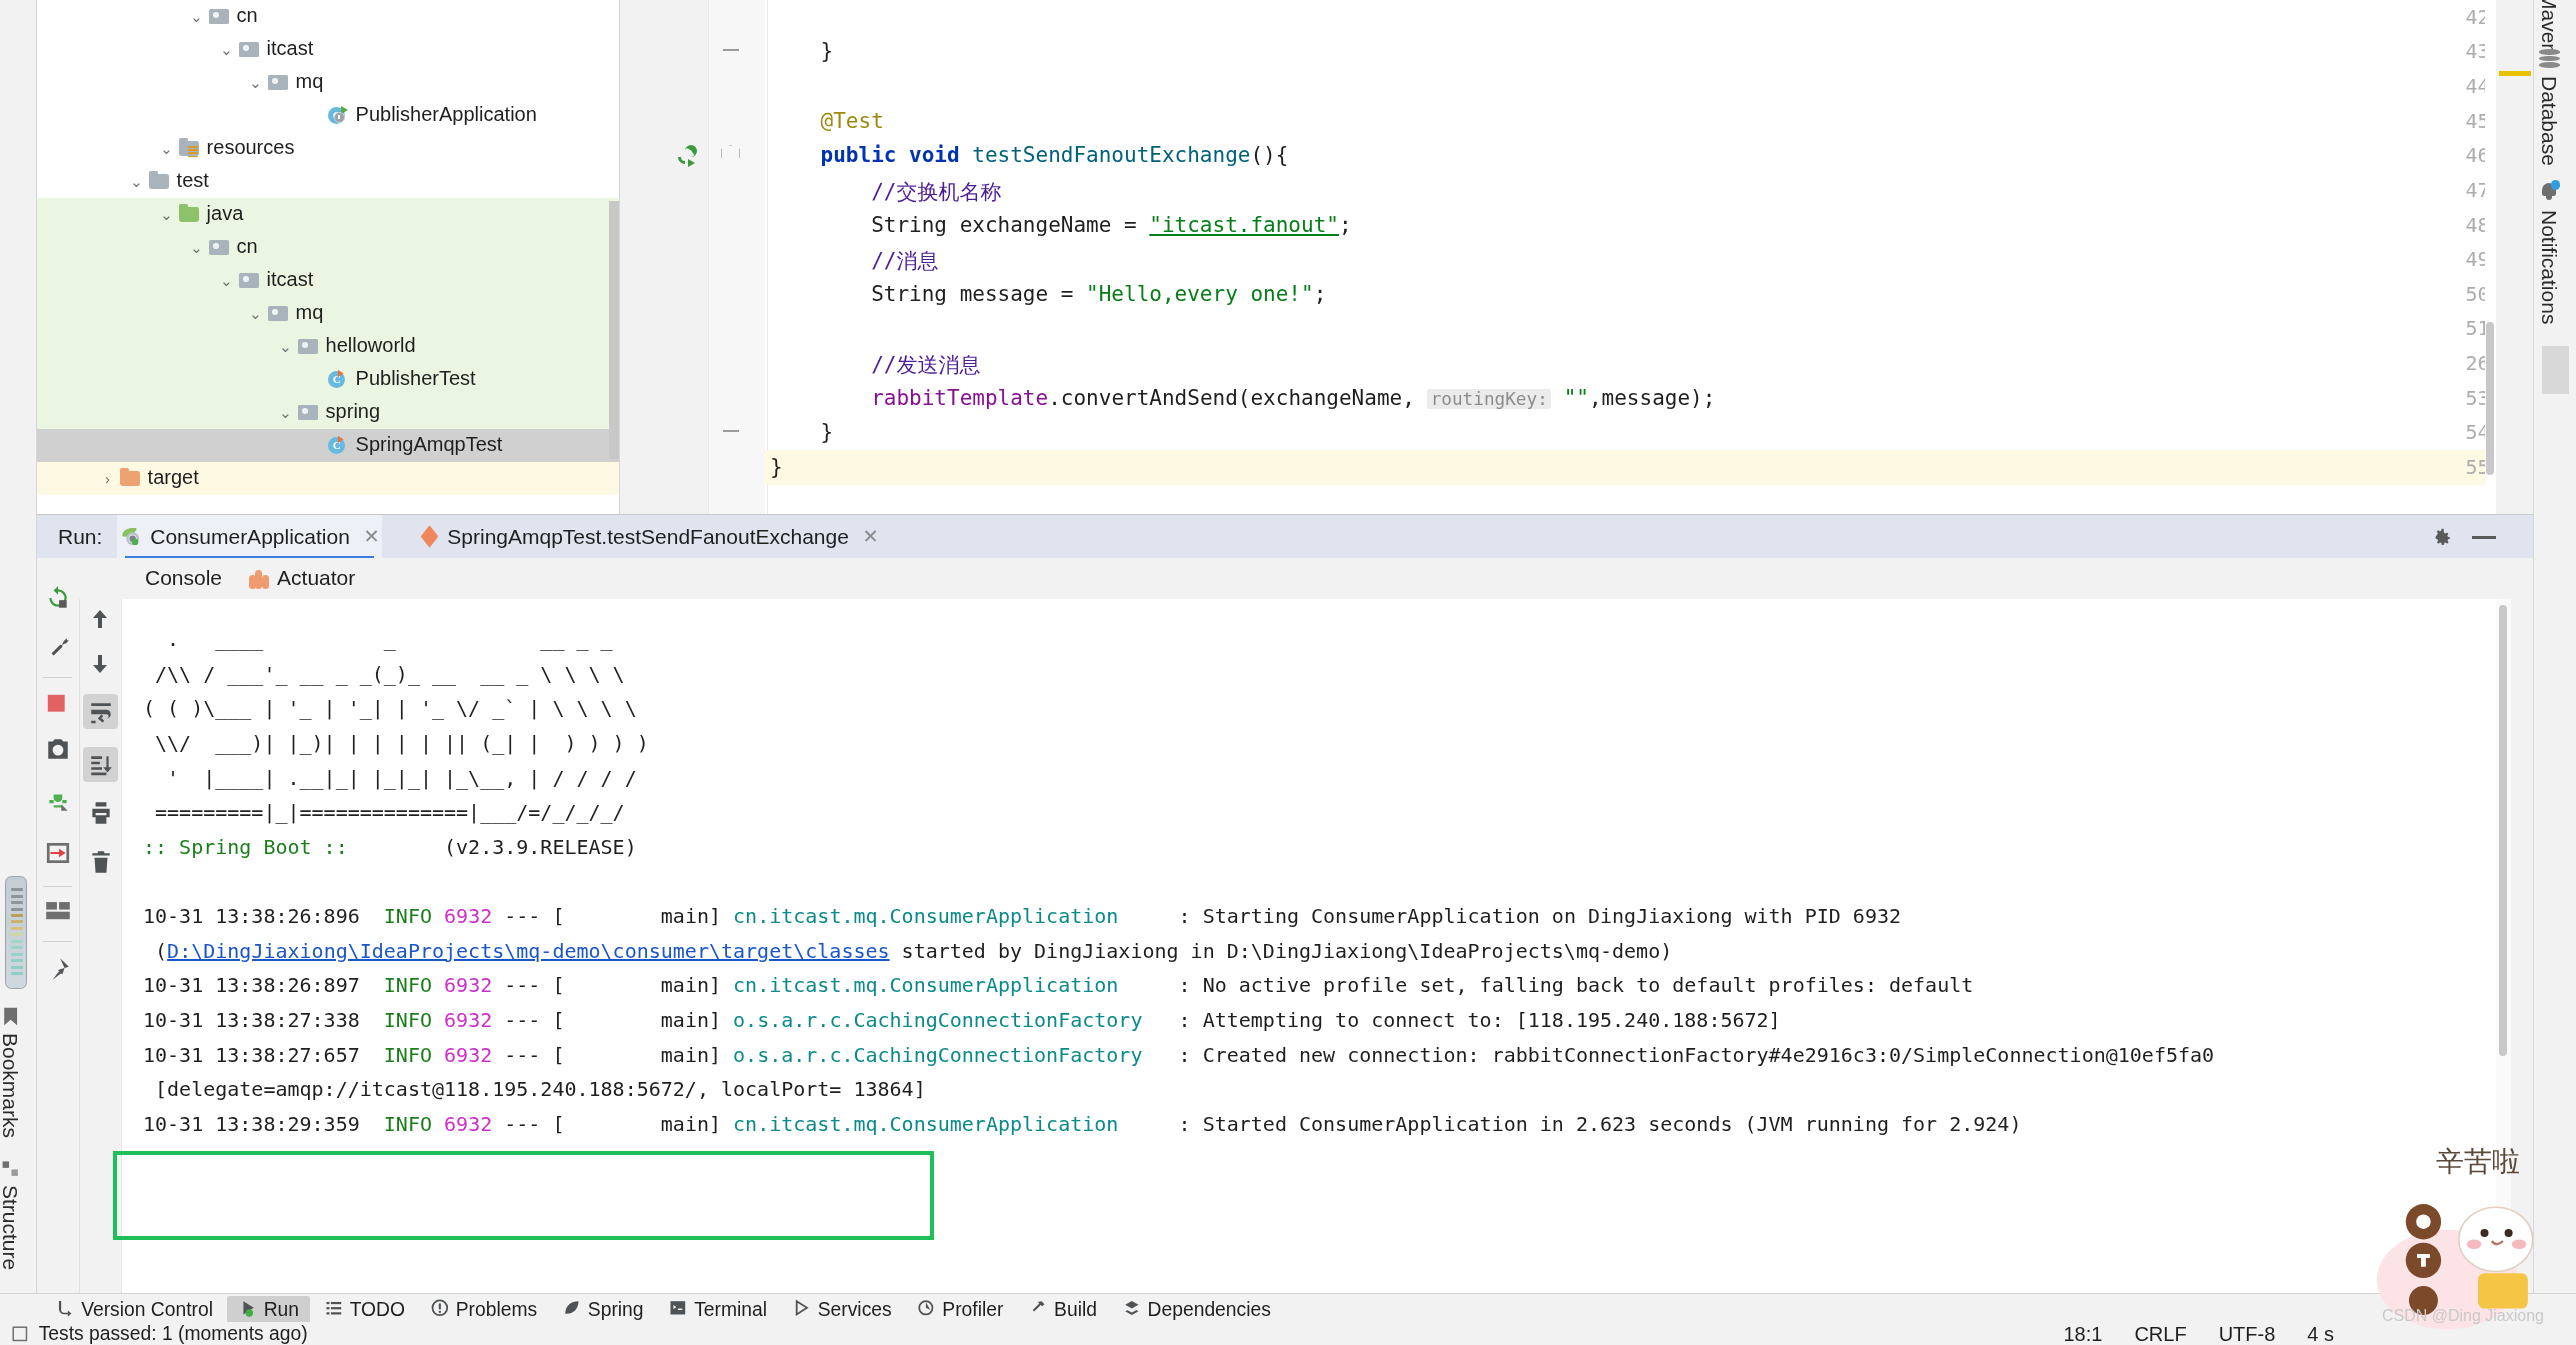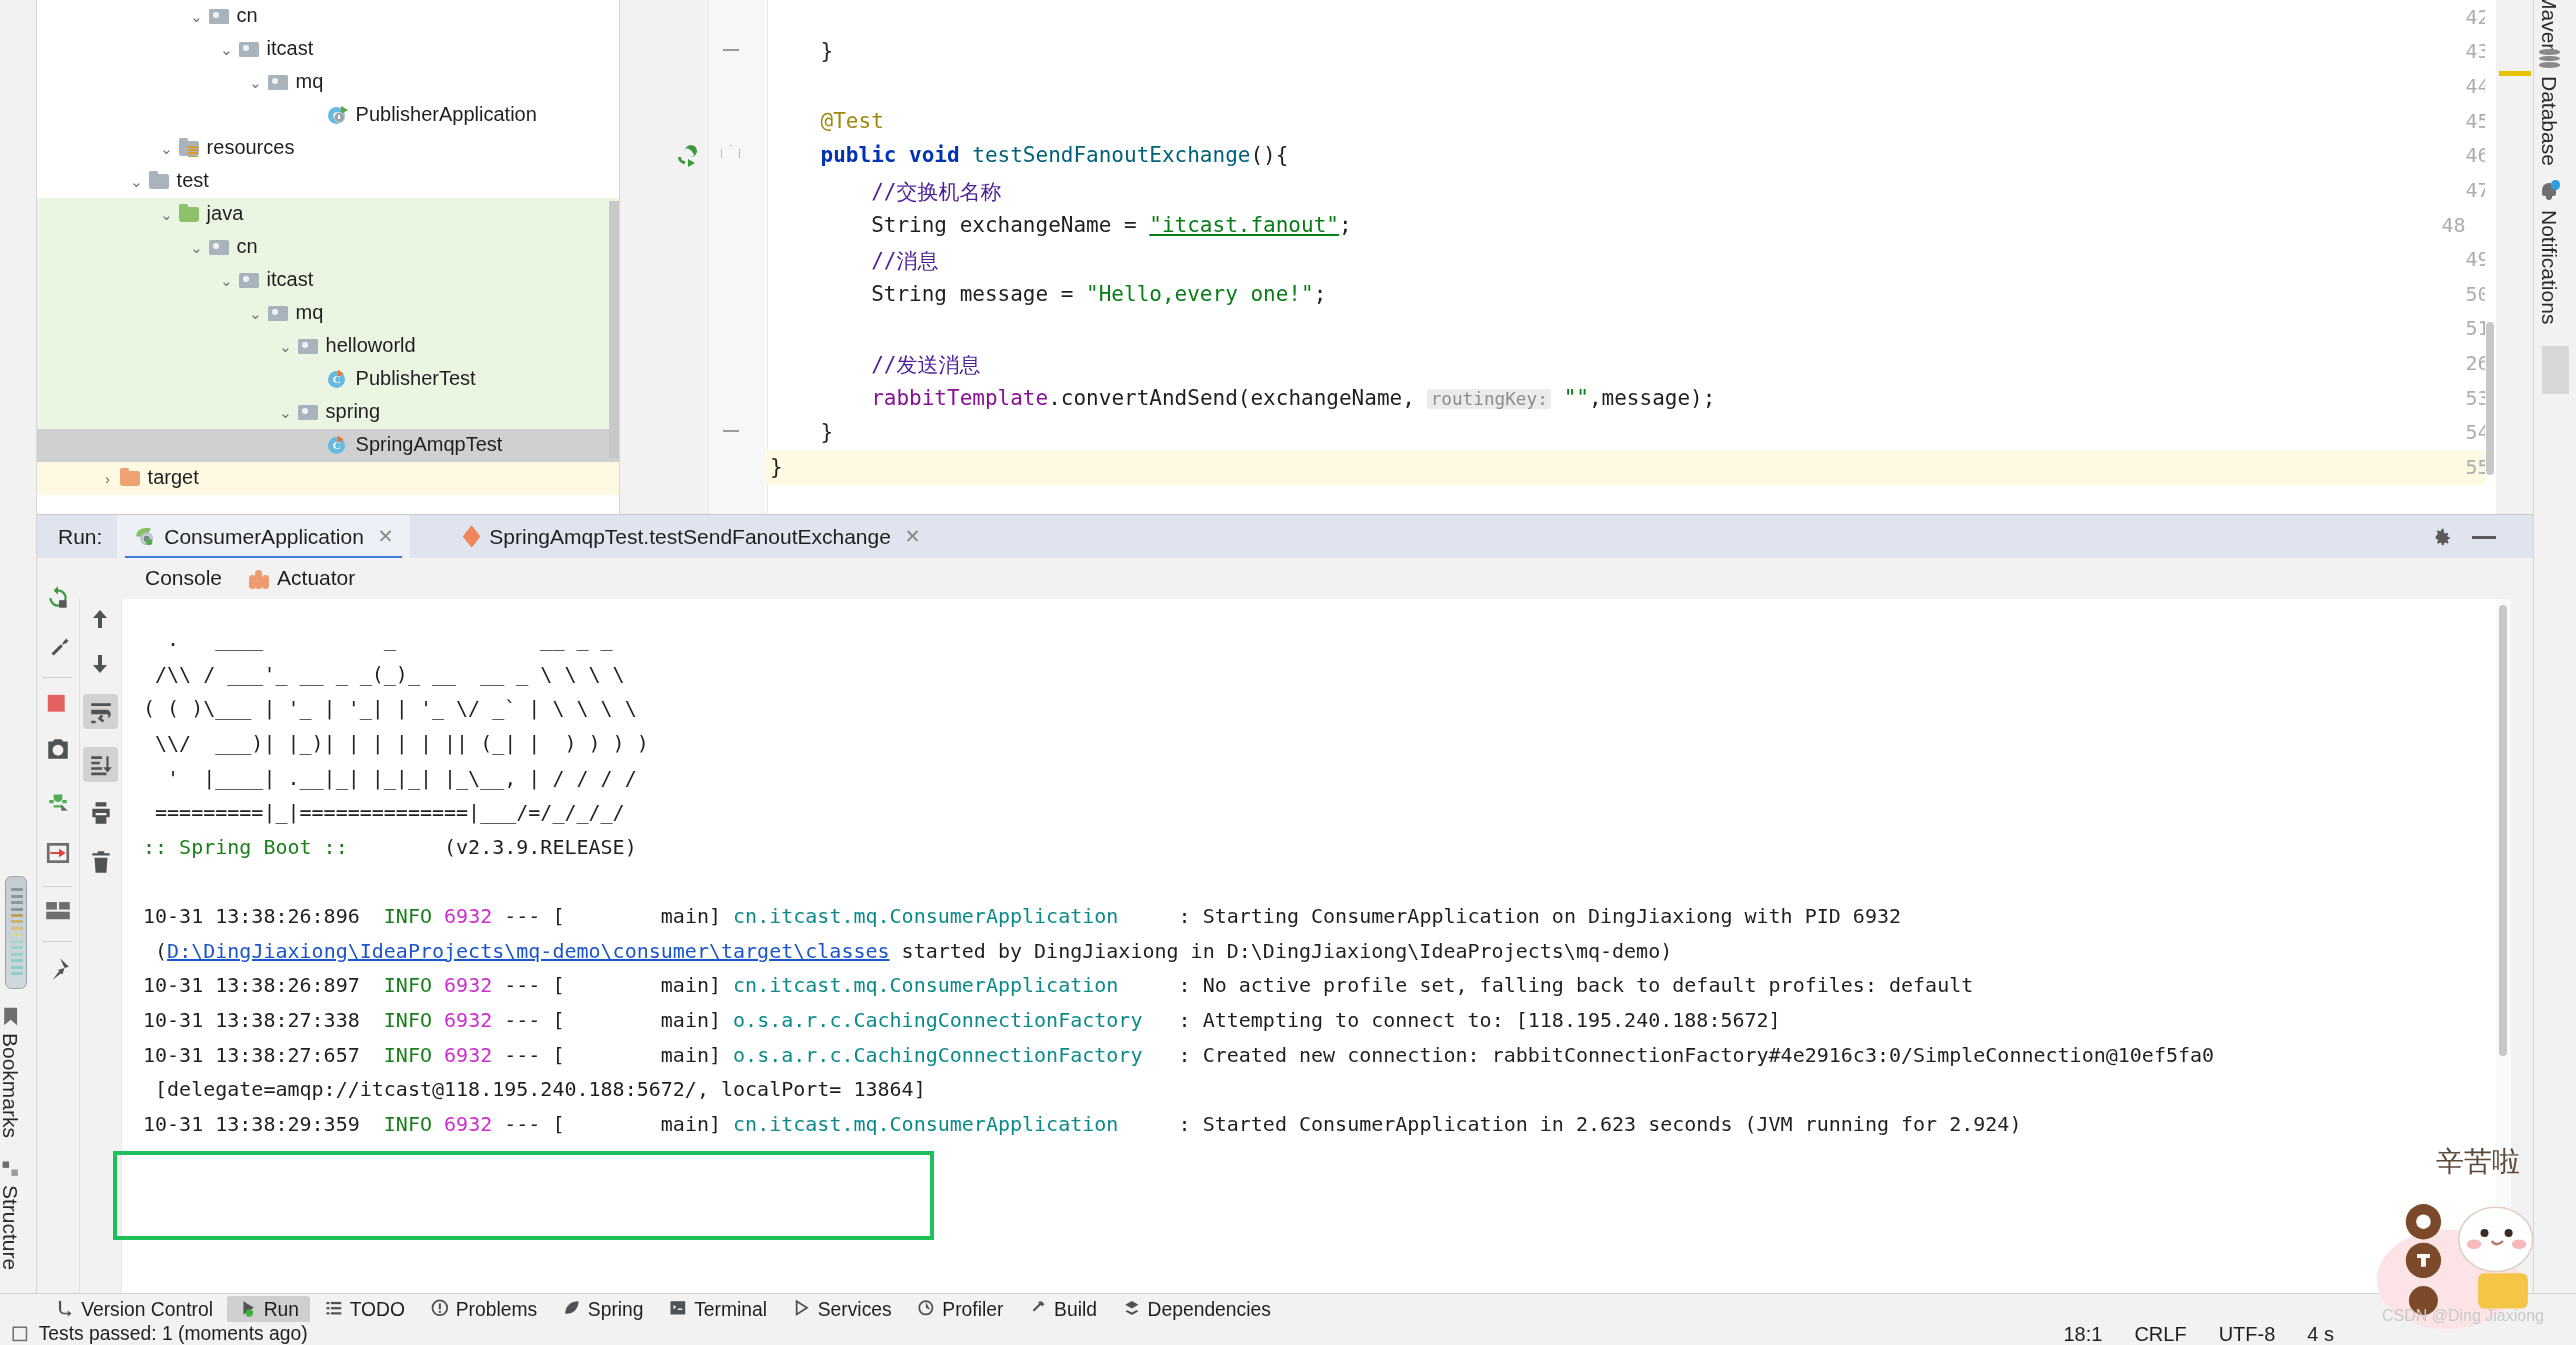--- a/index.html
+++ b/index.html
@@ -137,21 +137,21 @@
   .run-panel {
     position:absolute; left:37px; top:514px; width:2496px; height:790px; background:#f2f2f2;
     border-top:0.8px solid #c9c9c9;
   }
   .run-tabbar {
     position:absolute; left:0; top:0; right:0; height:43px; background:#dfe4ef;
     display:flex; align-items:center;
   }
   .run-label { margin-left:21px; font-size:21px; color:#1f1f1f; }
   .run-tab {
-    height:43px; display:flex; align-items:center; gap:8.9px; padding:0 16px; position:relative;
+    height:43px; display:flex; align-items:center; gap:8.9px; padding:0 2px; position:relative;
     font-size:21px; color:#1f1f1f; white-space:nowrap;
   }
   .run-tab.active { background:#edf1f7; }
   .run-tab.active::after {
     content:""; position:absolute; left:8px; right:8px; bottom:-3.2px; height:4.8px; background:#3b7ddd;
   }
   .tab-x { color:#8b8b8b; font-size:19.3px; margin-left:4.8px; }
   .tab-ico-leaf { width:22.5px; height:22.5px; position:relative; }
   .tab-ico-diamond { width:17.7px; height:22.5px; background:#f0865c; clip-path: polygon(50% 0,100% 50%,50% 100%,0 50%); }
   .run-gear { position:absolute; right:81px; top:11.3px; width:22.5px; height:22.5px; }
@@ -421,21 +421,21 @@
         <div class="lineno" style="top: 143px;">46</div>
         <div class="fold fold-top" style="top: 145px;"></div>
         <div class="run-mark" style="top: 145px;"><svg width="24" height="24" viewBox="0 0 24 24">
             <path fill="#3c9a3c" d="M12 3a9 9 0 019 9h-3a6 6 0 10-6-6V3z"></path>
             <path fill="#3c9a3c" d="M5 12a7 7 0 007 7v-3a4 4 0 01-4-4H5z"></path>
             <path fill="#3c9a3c" d="M15 14l7 4-7 4z"></path>
           </svg></div>
         <div class="codeline" style="top: 143px;"><span>    </span><span class="k-kw">public void </span><span class="k-mth">testSendFanoutExchange</span><span>(){</span></div>
         <div class="lineno" style="top: 178px;">47</div>
         <div class="codeline" style="top: 178px;"><span class="k-cmt">        //交换机名称</span></div>
-        <div class="lineno" style="top: 213px; text-align: center;">48</div>
+        <div class="lineno" style="top: 213px;">48</div>
         <div class="codeline" style="top: 213px;"><span>        String exchangeName = </span><span class="k-str typo">"itcast.fanout"</span><span>;</span></div>
         <div class="lineno" style="top: 247px;">49</div>
         <div class="codeline" style="top: 247px;"><span class="k-cmt">        //消息</span></div>
         <div class="lineno" style="top: 282px;">50</div>
         <div class="codeline" style="top: 282px;"><span>        String message = </span><span class="k-str">"Hello,every one!"</span><span>;</span></div>
         <div class="lineno" style="top: 316px;">51</div>
         <div class="codeline" style="top: 316px;"></div>
         <div class="lineno" style="top: 351px;">26</div>
         <div class="codeline" style="top: 351px;"><span class="k-cmt">        //发送消息</span></div>
         <div class="lineno" style="top: 386px;">53</div>

